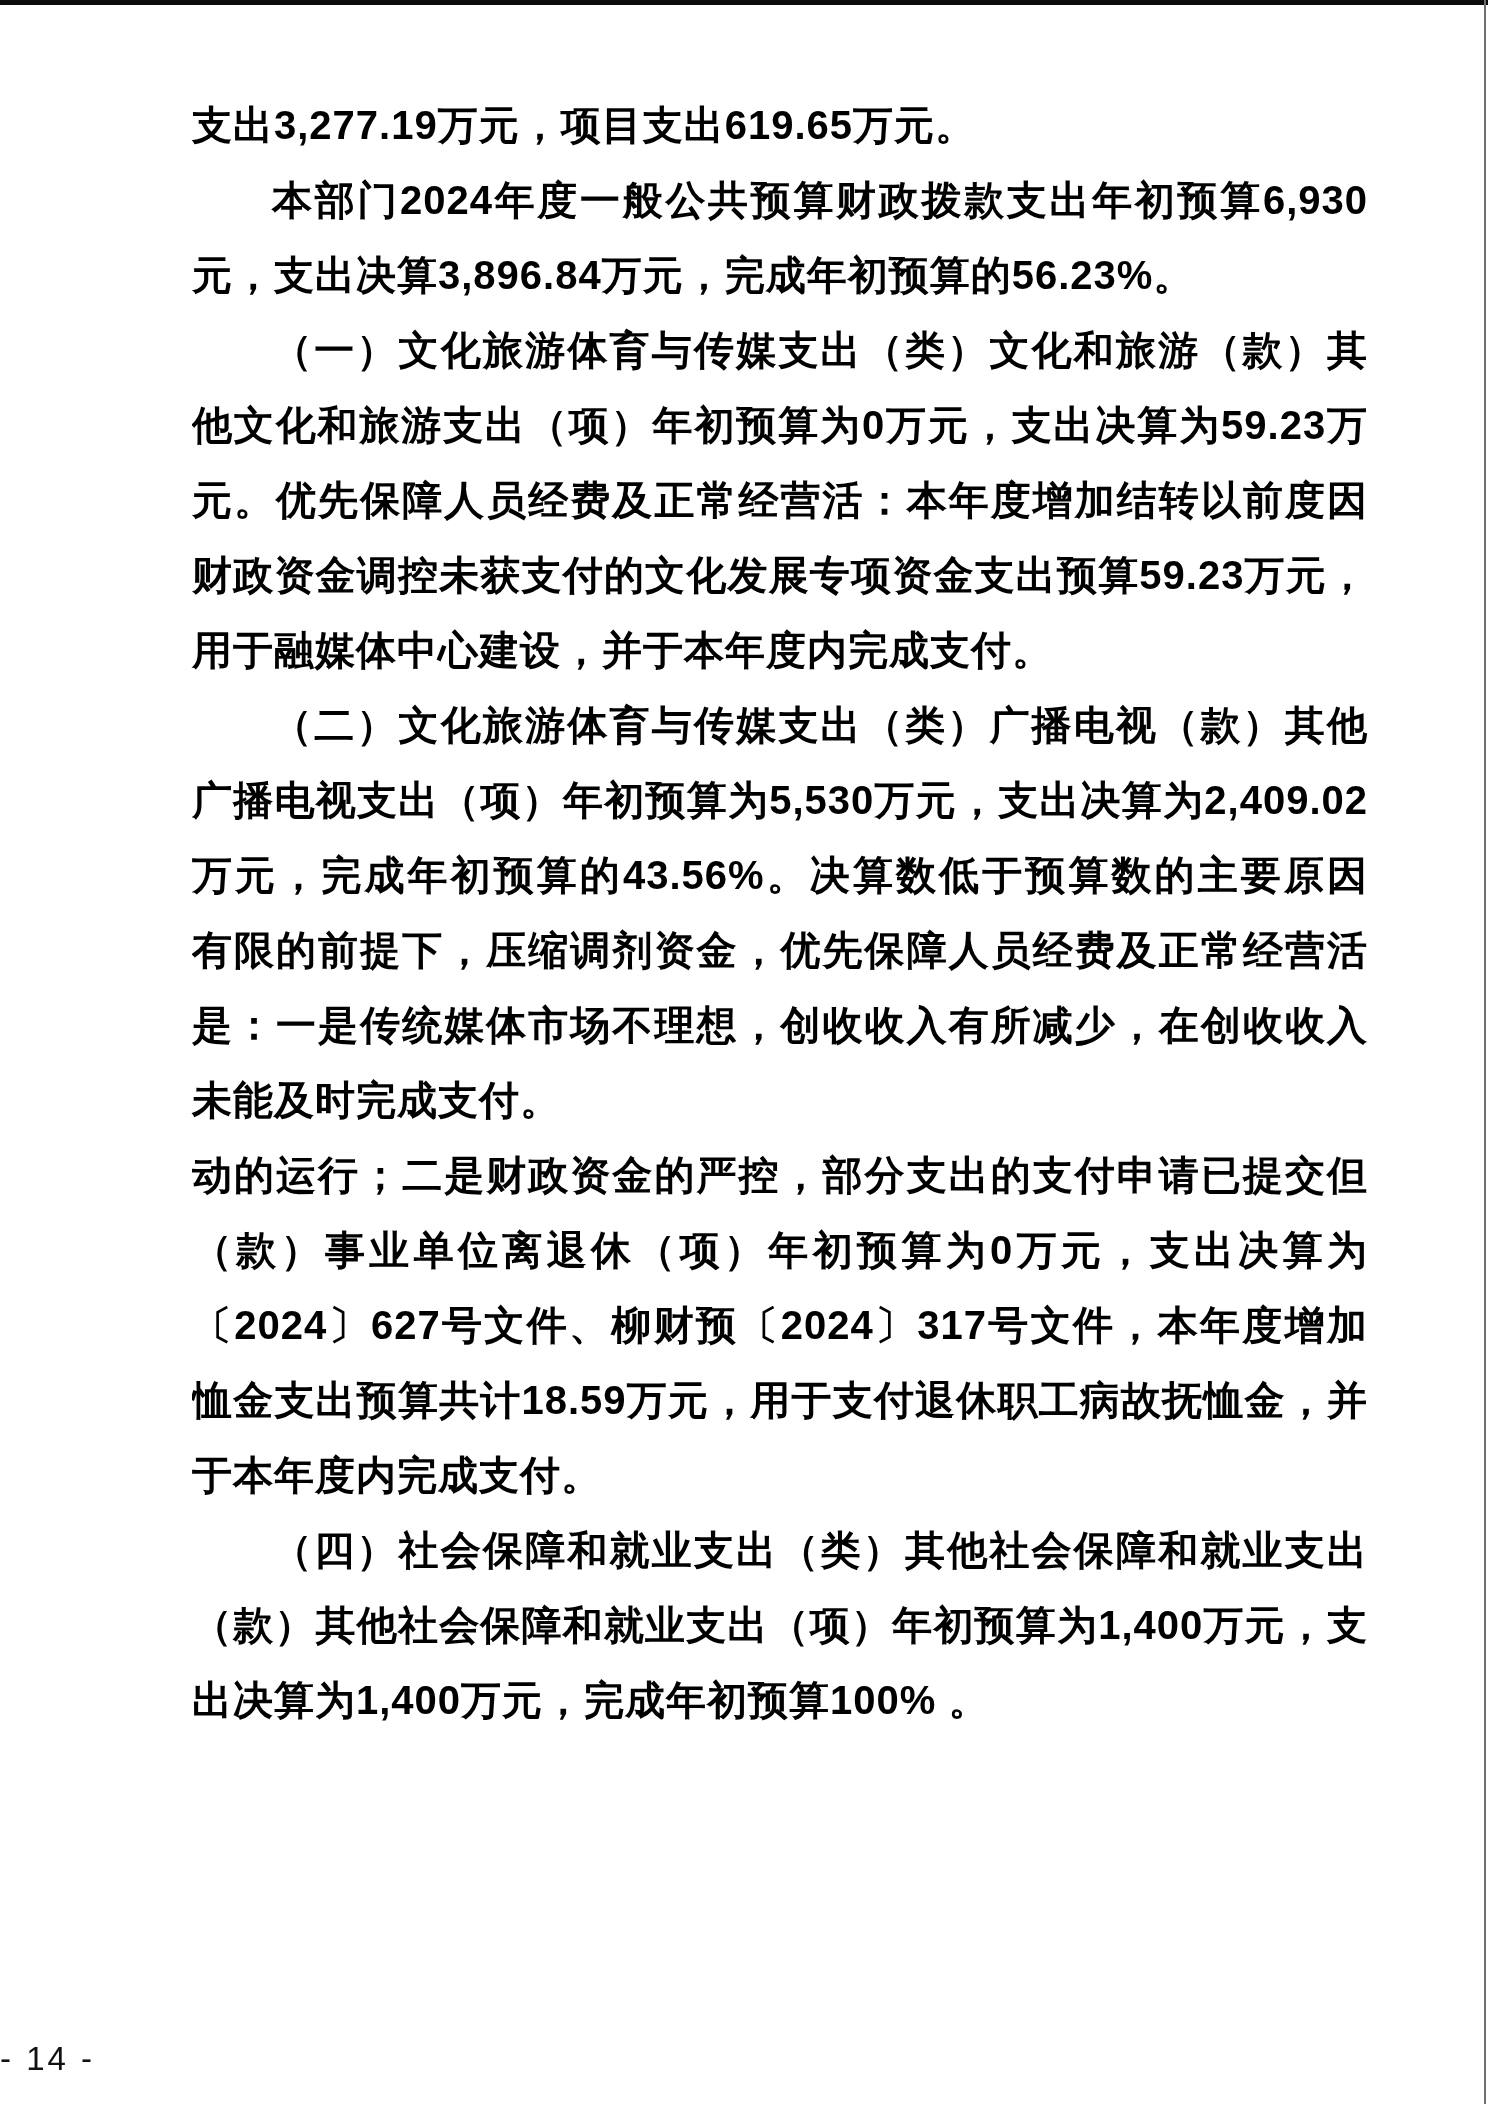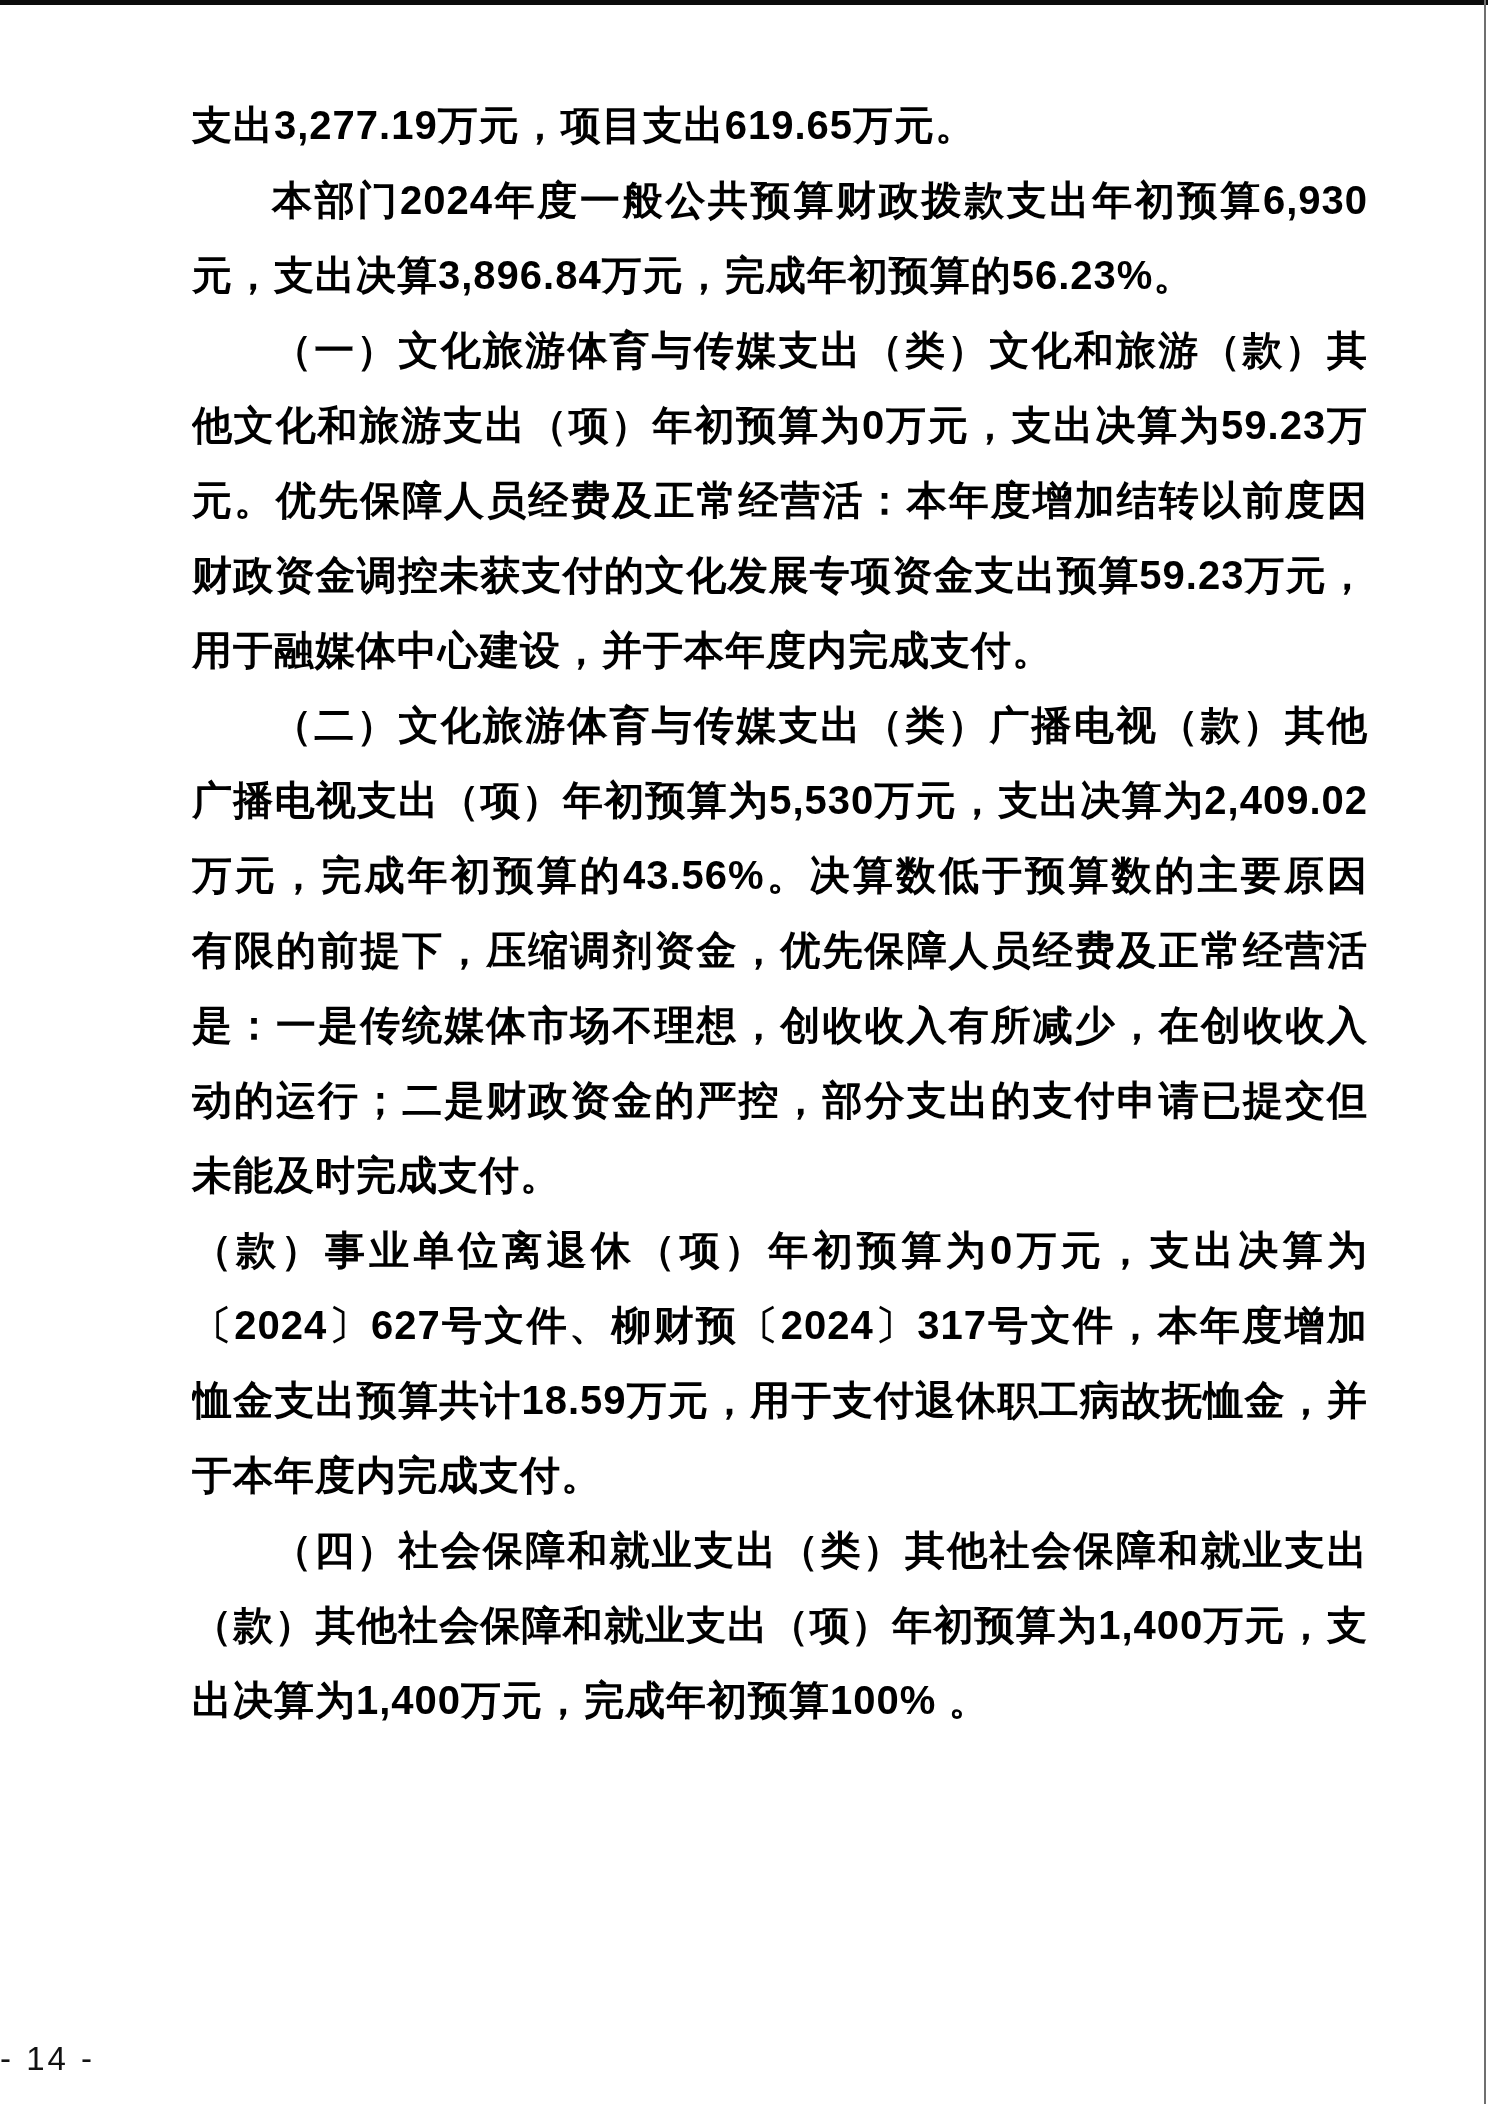--- a/index.html
+++ b/index.html
@@ -74,22 +74,22 @@
     <div class="line indent fill">（一）文化旅游体育与传媒支出（类）文化和旅游（款）其</div>
     <div class="line fill">他文化和旅游支出（项）年初预算为0万元，支出决算为59.23万</div>
     <div class="line fill">元。优先保障人员经费及正常经营活：本年度增加结转以前度因</div>
     <div class="line fill">财政资金调控未获支付的文化发展专项资金支出预算59.23万元，</div>
     <div class="line">用于融媒体中心建设，并于本年度内完成支付。</div>
     <div class="line indent fill">（二）文化旅游体育与传媒支出（类）广播电视（款）其他</div>
     <div class="line fill">广播电视支出（项）年初预算为5,530万元，支出决算为2,409.02</div>
     <div class="line fill">万元，完成年初预算的43.56%。决算数低于预算数的主要原因</div>
     <div class="line fill">有限的前提下，压缩调剂资金，优先保障人员经费及正常经营活</div>
     <div class="line fill">是：一是传统媒体市场不理想，创收收入有所减少，在创收收入</div>
+    <div class="line">未能及时完成支付。</div>
     <div class="line fill">动的运行；二是财政资金的严控，部分支出的支付申请已提交但</div>
-    <div class="line">未能及时完成支付。</div>
     <div class="line fill">（款）事业单位离退休（项）年初预算为0万元，支出决算为</div>
     <div class="line fill">〔2024〕627号文件、柳财预〔2024〕317号文件，本年度增加抚</div>
     <div class="line fill">恤金支出预算共计18.59万元，用于支付退休职工病故抚恤金，并</div>
     <div class="line">于本年度内完成支付。</div>
     <div class="line indent fill">（四）社会保障和就业支出（类）其他社会保障和就业支出</div>
     <div class="line fill">（款）其他社会保障和就业支出（项）年初预算为1,400万元，支</div>
     <div class="line">出决算为1,400万元，完成年初预算100% 。</div>
   </main>
 
 <footer class="page-footer">

